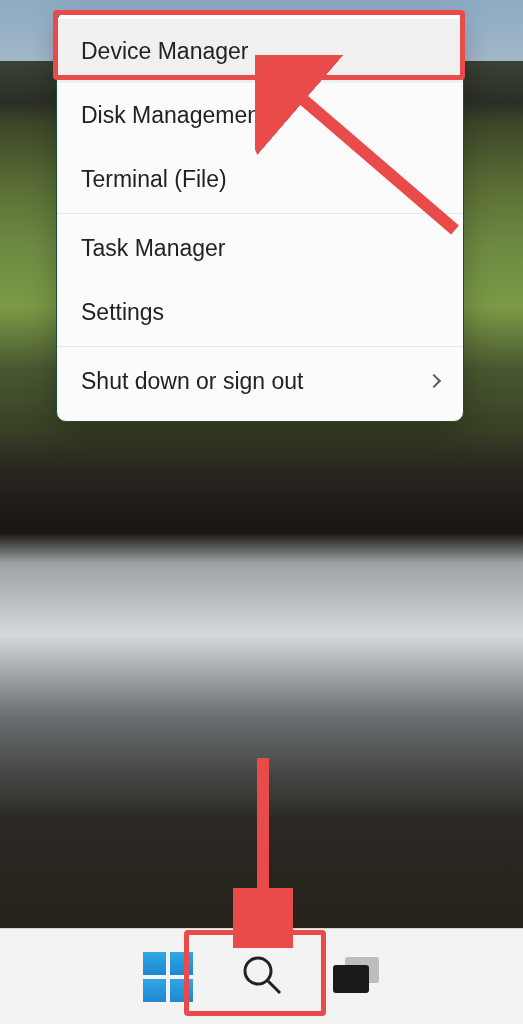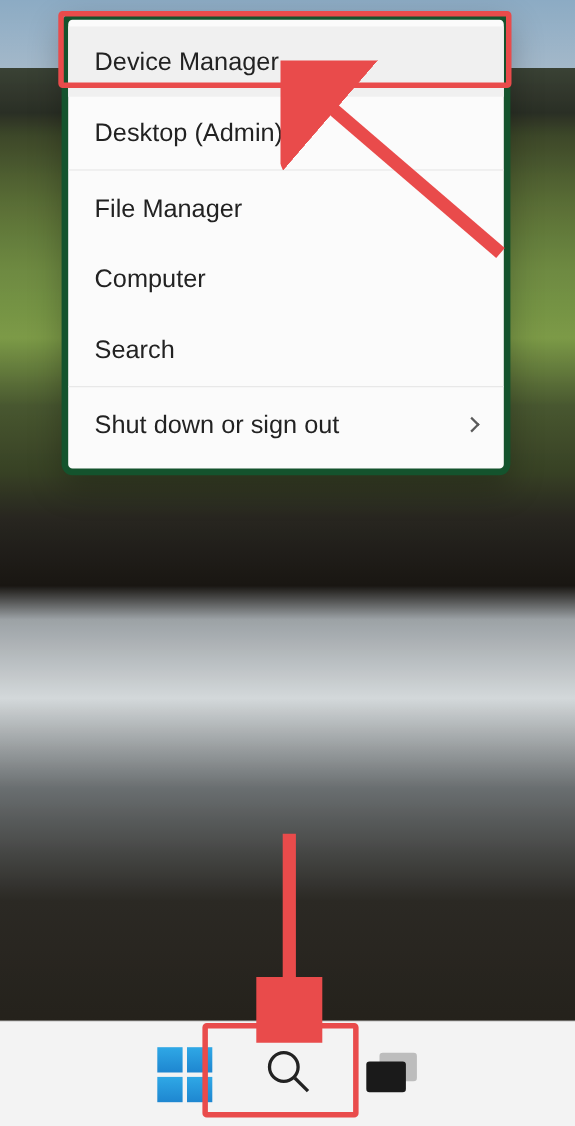--- a/index.html
+++ b/index.html
@@ -21,21 +21,21 @@
           #6a6f71 70%, #2f2d28 80%,
           #2a2620 90%, #262219 100%);
       filter: saturate(0.9) contrast(1.05);
     }
 
     .context-menu {
       position: absolute;
       left: 56px; top: 12px;
       width: 408px;
       background: #fbfbfb;
-      border: 6px solid #14532d;
+      border: 1px solid #14532d;
       border-radius: 10px;
       box-shadow: 0 10px 30px rgba(0,0,0,0.25);
       padding: 6px 0 8px 0;
     }
     .menu-item {
       display: flex; align-items: center; justify-content: space-between;
       height: 64px;
       padding: 0 24px 0 24px;
       font-size: 23px;
       color: #222;
@@ -79,32 +79,32 @@
 <body>
 
 <div class="wallpaper"></div>
 
 <div class="context-menu">
 
   <div class="menu-item hover">
     <span>Device Manager</span>
   </div>
   <div class="menu-item">
-    <span>Desktop (Admin)</span>
+    <span>Disk Management</span>
+  </div>
+  <div class="menu-item">
+    <span>Terminal (File)</span>
   </div>
   <div class="menu-sep"></div>
 
   <div class="menu-item">
-    <span>File Manager</span>
+    <span>Task Manager</span>
   </div>
   <div class="menu-item">
-    <span>Computer</span>
-  </div>
-  <div class="menu-item">
-    <span>Search</span>
+    <span>Settings</span>
   </div>
   <div class="menu-sep"></div>
 
   <div class="menu-item">
     <span>Shut down or sign out</span>
     <span class="chevron"></span>
   </div>
 </div>
 
 <div class="taskbar">

